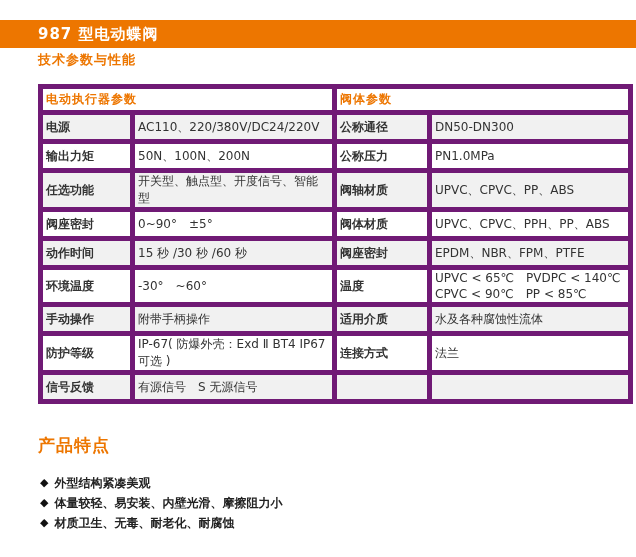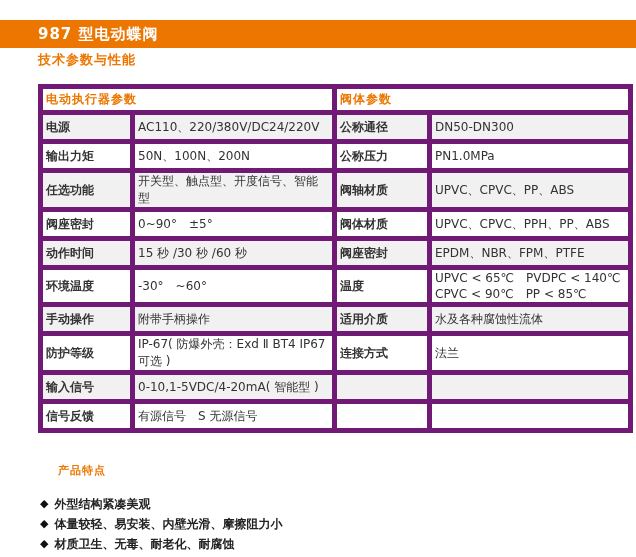--- a/index.html
+++ b/index.html
@@ -30,21 +30,21 @@
   }
   table.spec tbody tr{height:29px;border-radius:12px;}
   table.spec tbody tr.tall{height:33px;}
   table.spec tbody tr:nth-child(odd) td{background:#F1F1F1;}
   table.spec tbody tr:nth-child(even) td{background:#ffffff;}
   td.lbl{font-weight:bold;}
   td.val{font-weight:normal;}
   .two-line div{line-height:16px;}
 
   .features-heading{
-    margin:30px 0 0 58px;color:#ED7600;font-size:11px;font-weight:bold;letter-spacing:1px;
+    margin:30px 0 0 38px;color:#ED7600;font-size:17px;font-weight:bold;letter-spacing:1px;
   }
   .features{margin:16px 0 0 40px;}
   .feature-item{
     font-size:12px;font-weight:600;color:#222;line-height:20px;display:flex;align-items:center;
   }
   .feature-item .diamond{margin-right:6px;font-size:11px;color:#111;}
 </style>
 </head>
 <body>
 
@@ -115,26 +115,20 @@
         <td class="lbl">适用介质</td>
         <td class="val">水及各种腐蚀性流体</td>
       </tr>
       <tr>
         <td class="lbl">防护等级</td>
         <td class="val">IP-67( 防爆外壳：Exd Ⅱ BT4 IP67 可选 )</td>
         <td class="lbl">连接方式</td>
         <td class="val">法兰</td>
       </tr>
       <tr>
-        <td class="lbl">输入信号</td>
-        <td class="val">0-10,1-5VDC/4-20mA( 智能型 )</td>
-        <td class="lbl"></td>
-        <td class="val"></td>
-      </tr>
-      <tr>
         <td class="lbl">信号反馈</td>
         <td class="val">有源信号　S 无源信号</td>
         <td class="lbl"></td>
         <td class="val"></td>
       </tr>
     </tbody>
   </table>
 
   <div class="features-heading">产品特点</div>
 

